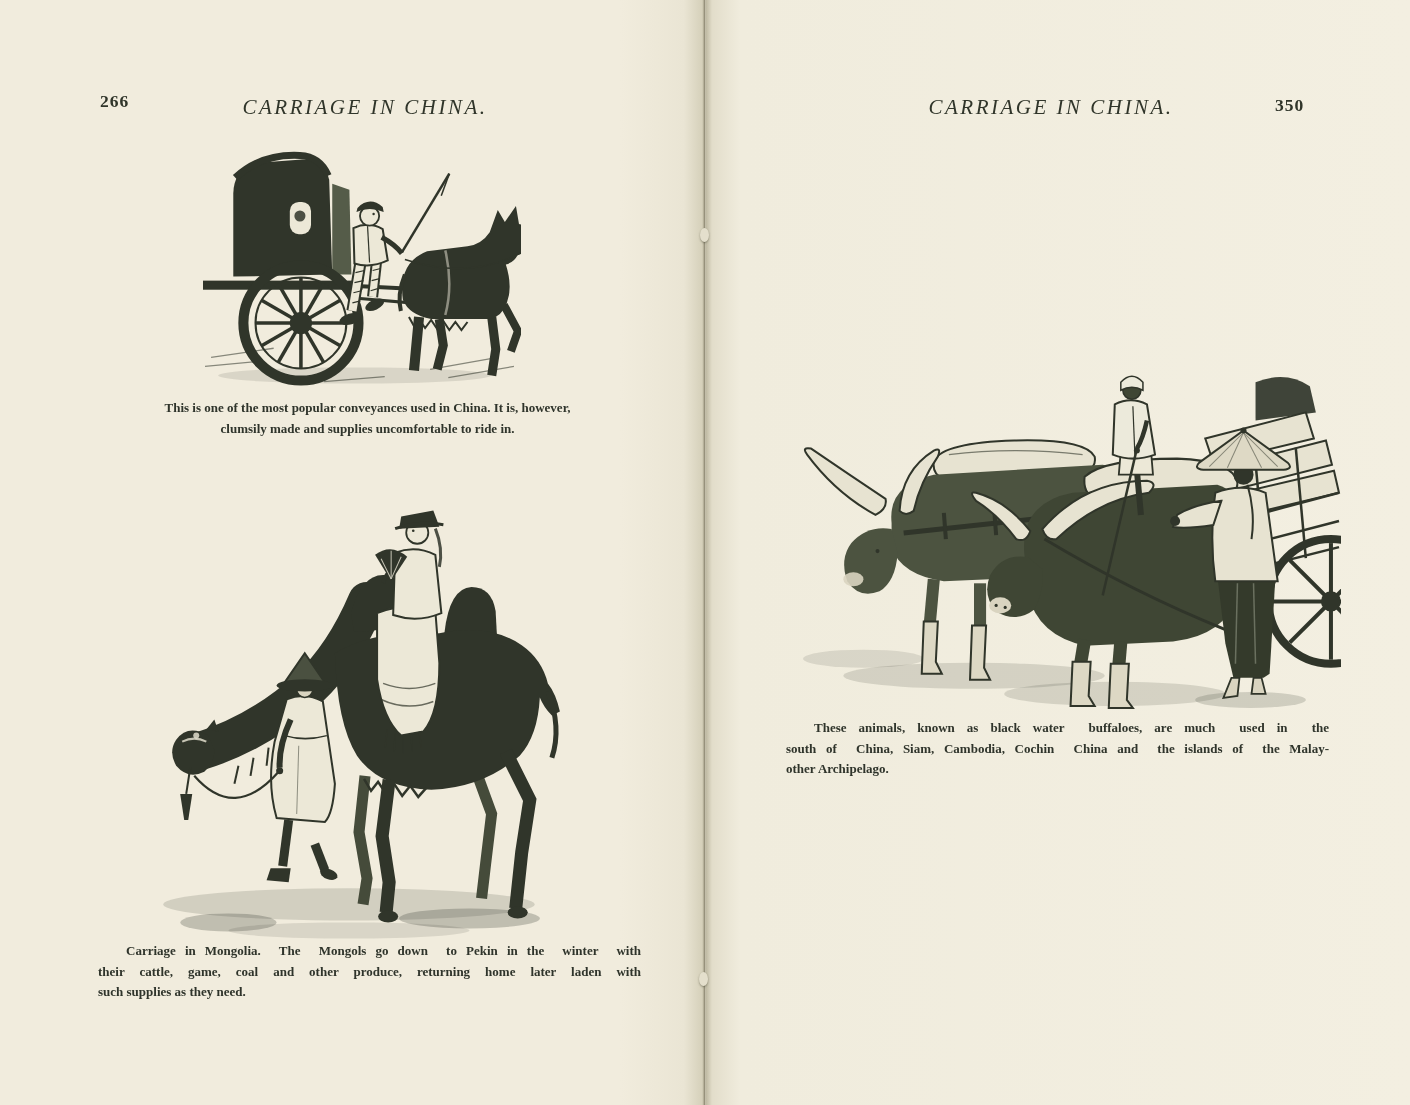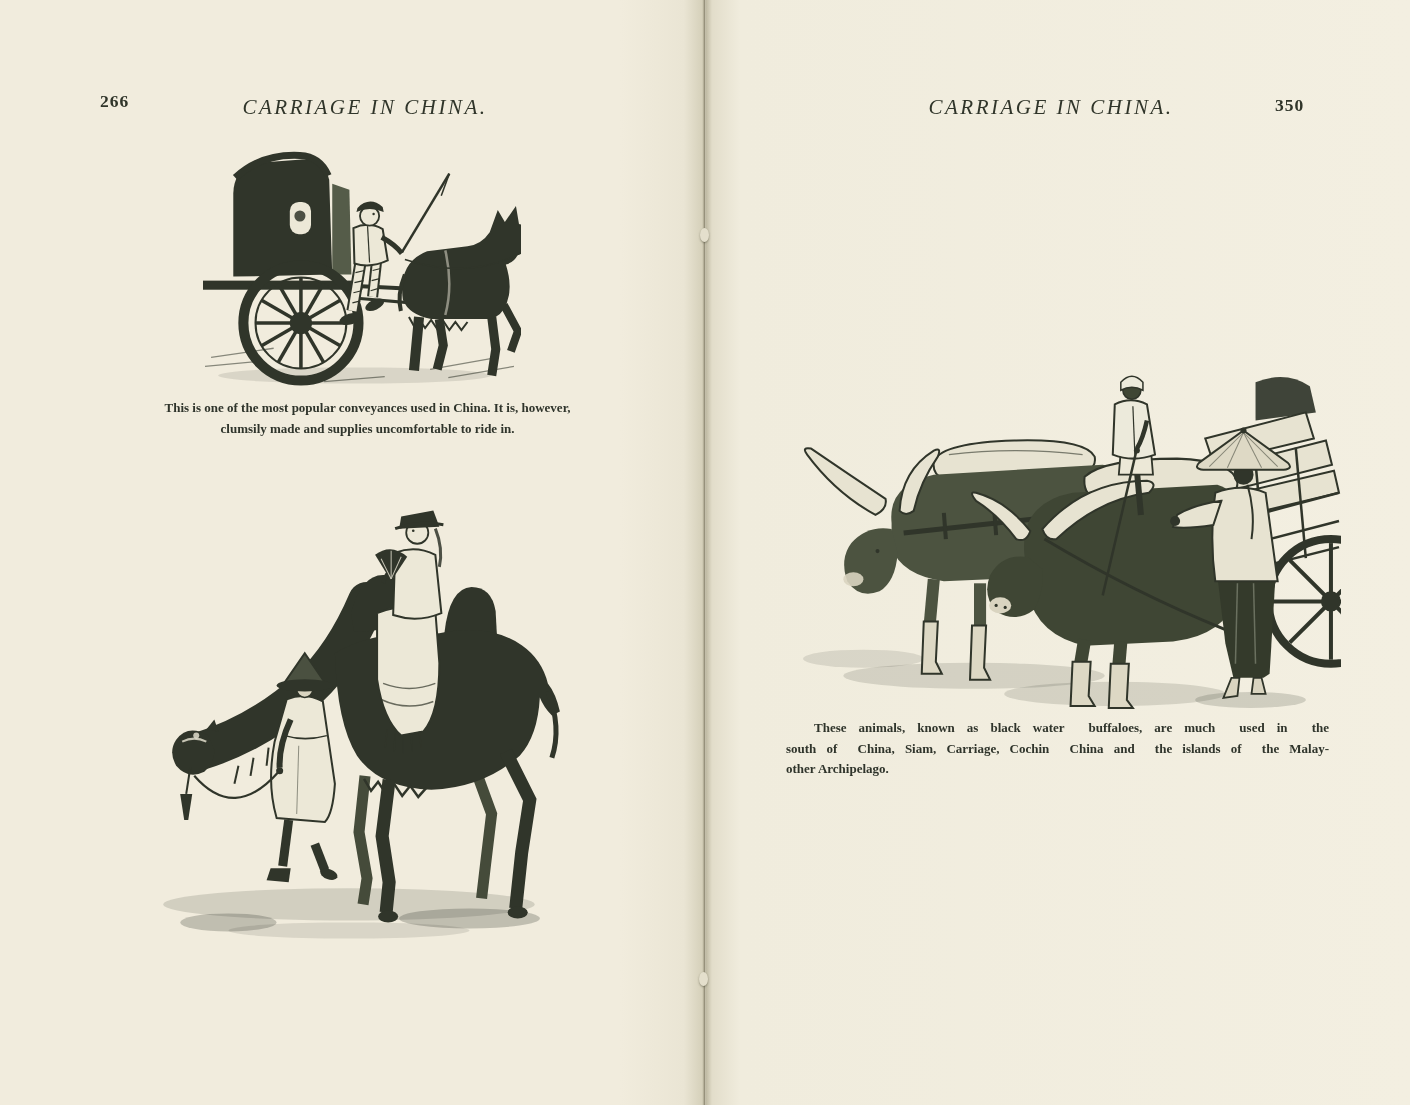--- a/index.html
+++ b/index.html
@@ -185,20 +185,25 @@
       <circle cx="141" cy="287" r="3.5" fill="#30352a"></circle>
       <path d="M150 336 L144 382" stroke="#30352a" stroke-width="9"></path>
       <path d="M132 384 L152 384 L150 398 L128 396 Z" fill="#30352a"></path>
       <circle cx="166" cy="206" r="8" fill="#d9d4c0" stroke="#30352a" stroke-width="1.5"></circle>
       <path d="M144 202 L166 170 L188 202 Z" fill="#4a5040" stroke="#30352a" stroke-width="2"></path>
       <ellipse cx="166" cy="202" rx="28" ry="6" fill="#30352a"></ellipse>
       <path d="M56 292 Q96 338 140 288" stroke="#30352a" stroke-width="2.2" fill="none"></path>
     </g>
   </svg>
 
+  <div class="caption just" style="left:98px; top:941px; width:543px;">
+    <div class="cap-line first">Carriage in Mongolia.  The  Mongols go down  to Pekin in the  winter  with</div>
+    <div class="cap-line">their  cattle,  game,  coal  and  other  produce,  returning  home  later  laden  with</div>
+    <div class="cap-line last">such supplies as they need.</div>
+  </div>
 </div>
 
 <div class="page right">
 
   <div class="header" style="left:146px; top:95px;">CARRIAGE IN CHINA.</div>
   <div class="pagenum" style="left:570px; top:95px;">350</div>
 
   <svg class="fig" style="left:78px; top:342px;" width="558" height="372" viewBox="0 0 555 370">
     <g fill="#30352a">
       <ellipse cx="190" cy="332" rx="130" ry="13" opacity="0.15"></ellipse>
@@ -289,20 +294,20 @@
           <path d="M458 90 L492 124"></path>
       </g>
       <circle cx="458" cy="88" r="3" fill="#30352a"></circle>
       <path d="M446 334 L454 334 L452 352 L438 354 Z" fill="#d9d4c0" stroke="#30352a" stroke-width="1.8"></path>
       <path d="M468 334 L476 334 L480 350 L466 350 Z" fill="#d9d4c0" stroke="#30352a" stroke-width="1.8"></path>
     </g>
   </svg>
 
   <div class="caption just" style="left:81px; top:718px; width:543px;">
     <div class="cap-line first">These animals, known as black water  buffaloes, are much  used in  the</div>
-    <div class="cap-line">south of  China, Siam, Carriage, Cochin  China and  the islands of  the Malay-</div>
+    <div class="cap-line">south of  China, Siam, Cambodia, Cochin  China and  the islands of  the Malay-</div>
     <div class="cap-line last">other Archipelago.</div>
   </div>
 </div>
 
 <div class="gutter"></div>
 <div class="stitch" style="left:700px; top:228px;"></div>
 <div class="stitch" style="left:699px; top:972px;"></div>
 
 </body></html>

